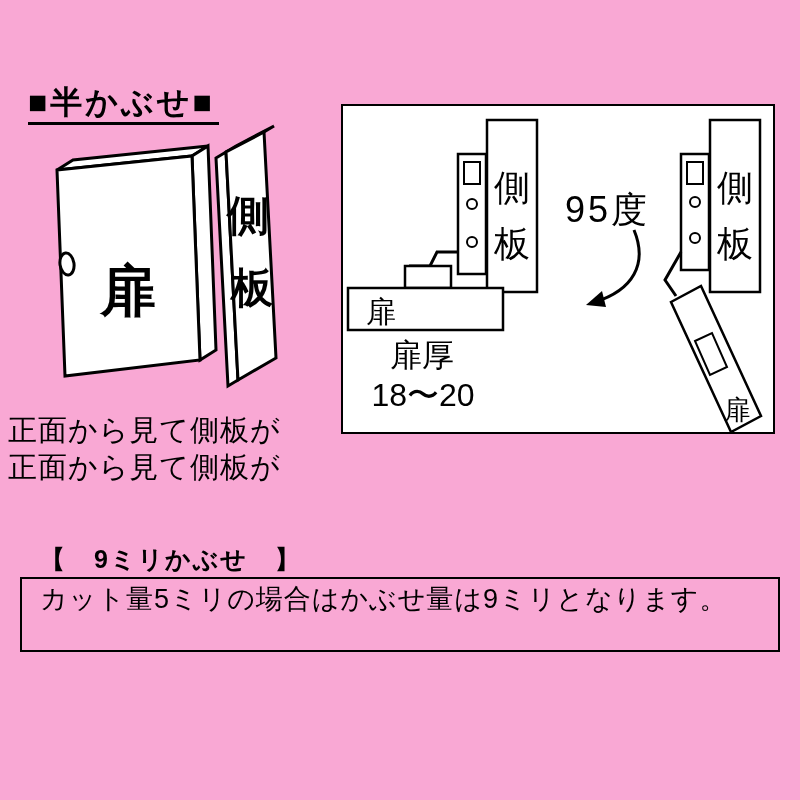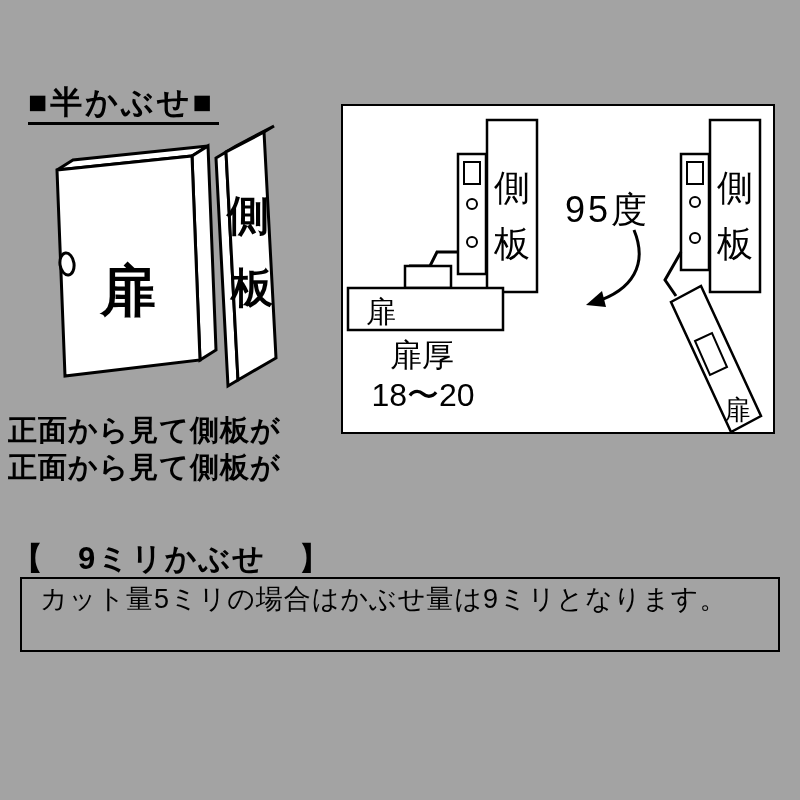--- a/index.html
+++ b/index.html
@@ -1,43 +1,43 @@
 <!DOCTYPE html>
 <html><head>
 <meta charset="utf-8">
 <style>
   html,body{margin:0;padding:0;}
   body{
     width:800px;height:800px;background:#fff;color:#000;
     font-family:"Liberation Sans","DejaVu Sans",sans-serif;
   }
-  .canvas{position:relative;width:800px;height:800px;background:#a3a3a3;overflow:hidden;}
+  .canvas{position:relative;width:800px;height:800px;background:#f9a8d4;overflow:hidden;}
 
   .page-title{
     position:absolute;left:28px;top:84px;
     font-size:32px;font-weight:bold;letter-spacing:3px;
     border-bottom:3px solid #000;padding:0 4px 2px 0;line-height:36px;
     display:inline-block;
   }
 
   .overview-svg{position:absolute;left:10px;top:118px;}
 
   .front-caption{
     position:absolute;left:8px;top:412px;
-    font-size:29px;line-height:37px;letter-spacing:1px;font-weight:700;
+    font-size:29px;line-height:37px;letter-spacing:1px;font-weight:400;
   }
 
   .hinge-box{
     position:absolute;left:341px;top:104px;width:434px;height:330px;
     border:2px solid #000;box-sizing:border-box;background:#fff;
   }
 
   .overlay-heading{
-    position:absolute;left:12px;top:542px;
-    font-size:31px;letter-spacing:2px;font-weight:600;line-height:34px;
+    position:absolute;left:40px;top:542px;
+    font-size:25px;letter-spacing:2px;font-weight:600;line-height:34px;
   }
 
   .overlay-box{
     position:absolute;left:20px;top:577px;width:760px;height:75px;
     border:2px solid #000;box-sizing:border-box;
     padding:3px 0 0 18px;
     font-size:27px;line-height:34px;letter-spacing:1px;font-weight:500;
   }
 
   svg text{

